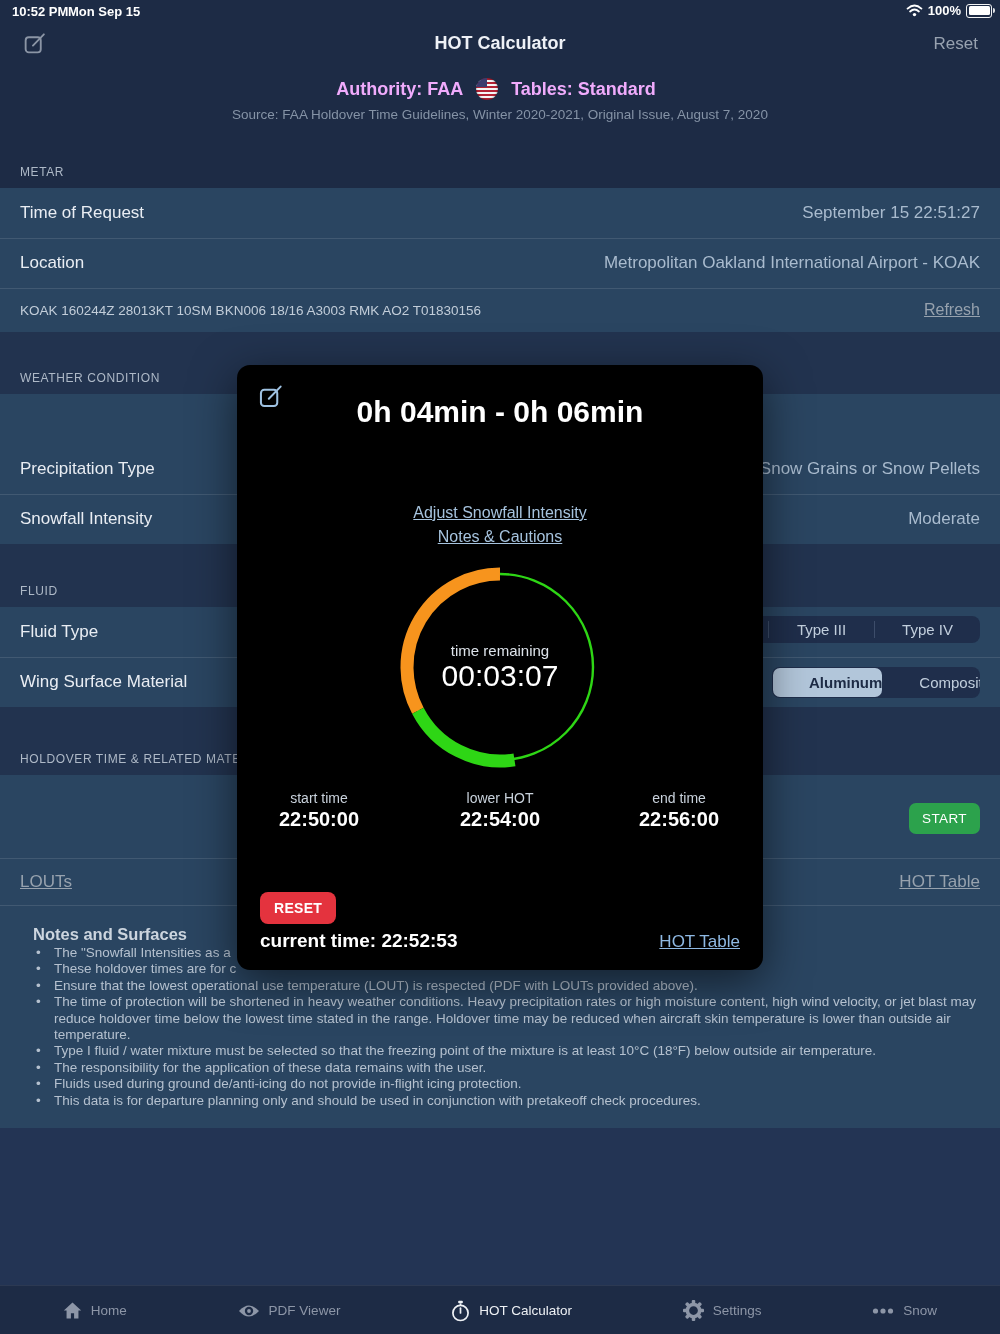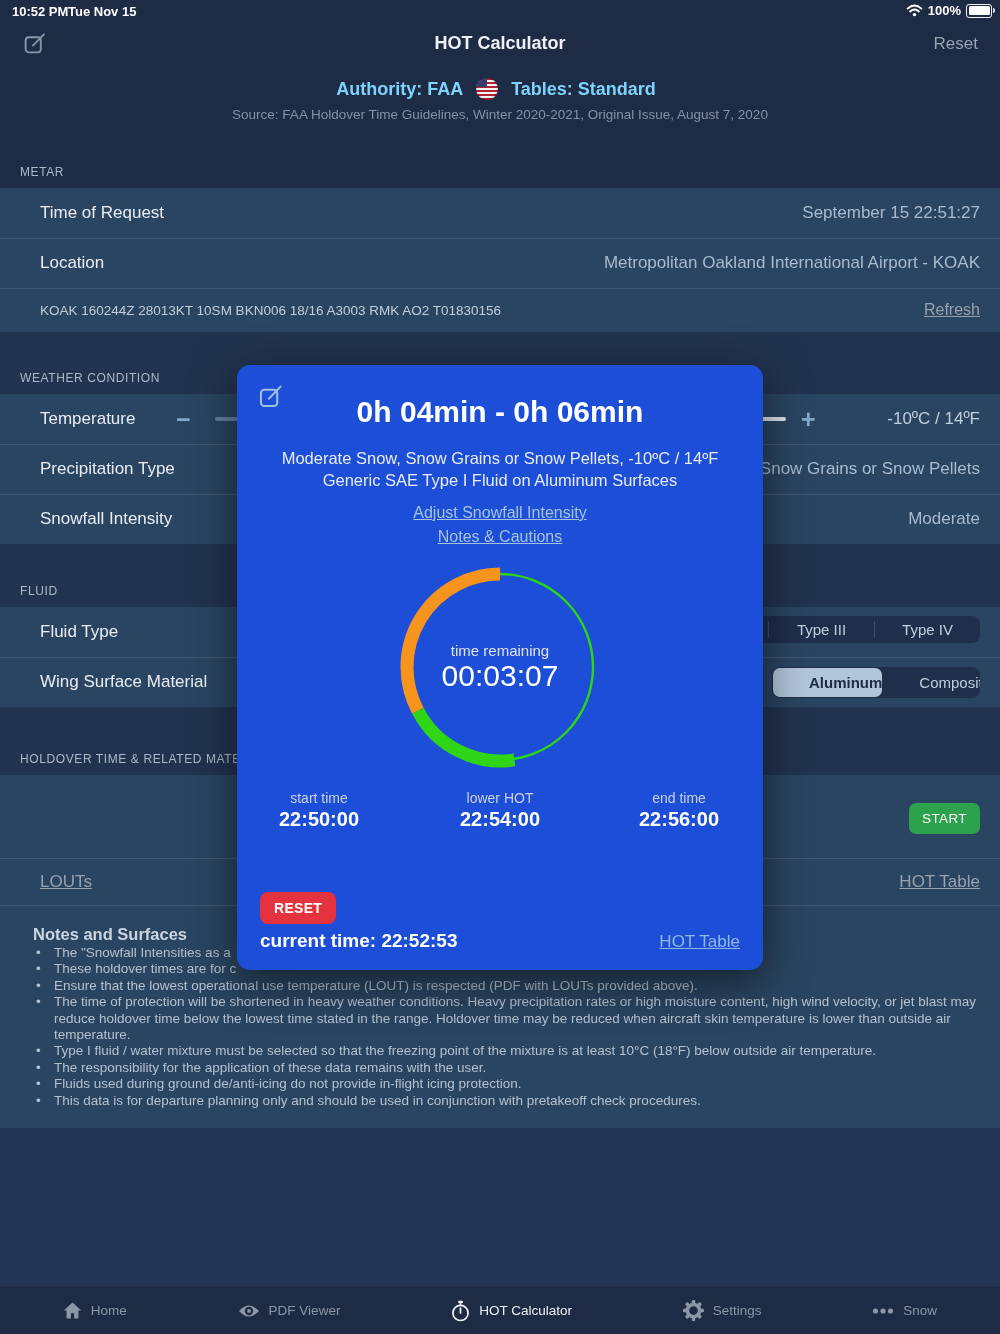--- a/index.html
+++ b/index.html
@@ -18,33 +18,33 @@
   .battery .tip{position:absolute;right:-4px;top:3px;width:2.5px;height:5px;background:rgba(255,255,255,.85);border-radius:0 2px 2px 0;}
 
   
   #navbar{top:22px;left:0;right:0;height:46px;}
   #nav-title{top:11px;left:0;right:0;text-align:center;font-size:18px;font-weight:bold;color:#eef1f6;}
   #nav-reset{top:12px;right:22px;font-size:17px;color:#98a2b0;cursor:pointer;}
   #nav-compose{top:9px;left:22px;color:#8b95a5;cursor:pointer;}
 
   
   #authority-row{top:78px;left:0;right:8px;display:flex;justify-content:center;align-items:center;gap:13px;
-                 font-size:18px;font-weight:bold;color:#7dd3fc;}
+                 font-size:18px;font-weight:bold;color:#f0abfc;}
   .flag{position:relative;width:22px;height:22px;border-radius:50%;overflow:hidden;
         background:repeating-linear-gradient(180deg,#b22234 0 2px,#f5f5f5 2px 4px);box-shadow:inset 0 0 2px rgba(0,0,0,.6);}
   .flag .canton{position:absolute;left:0;top:0;width:11px;height:9px;background:#3c3b6e;}
   #source-line{top:107px;left:0;right:0;text-align:center;font-size:13.5px;color:#8593a6;}
 
   
   .band{left:0;right:0;background:#22334f;}
   .rows{left:0;right:0;background:#2a4561;}
   .section-label{position:absolute;left:20px;bottom:9px;font-size:12px;letter-spacing:.6px;color:#aeb9c7;}
   .row{position:absolute;left:0;right:0;}
   .row.sep{border-bottom:1px solid rgba(255,255,255,.11);}
-  .row-label{position:absolute;left:20px;top:50%;transform:translateY(-50%);font-size:17px;color:#e9edf3;margin-left:20px;}
+  .row-label{position:absolute;left:20px;top:50%;transform:translateY(-50%);font-size:17px;color:#e9edf3;}
   .row-value{position:absolute;right:20px;top:50%;transform:translateY(-50%);font-size:17px;color:#a9bbce;}
   .link-gray{color:#97a2ae;text-decoration:underline;cursor:pointer;}
 
   
   #metar-band{top:145px;height:43px;background:#1d2b45;}
   #metar-rows{top:188px;height:144px;}
   #metar-row1{top:0;height:50px;}
   #metar-row2{top:50px;height:50px;}
   #metar-row3{top:100px;height:44px;}
   #metar-text{font-size:13.5px;color:#c2cdd9;}
@@ -95,21 +95,21 @@
 
   
   #filler{top:1128px;height:157px;background:#233454;left:0;right:0;}
   #tabbar{top:1285px;left:0;right:0;height:49px;background:#1d2b45;border-top:1px solid rgba(255,255,255,.07);
           display:flex;justify-content:space-evenly;align-items:center;gap:48px;}
   .tab-item{display:flex;align-items:center;gap:9px;color:#8d96a7;font-size:13.5px;cursor:pointer;}
   .tab-item.active{color:#eef1f5;}
   .tab-item svg{display:block;}
 
   
-  #modal{left:237px;top:365px;width:526px;height:605px;background:#1d4ed8;border-radius:13px;
+  #modal{left:237px;top:365px;width:526px;height:605px;background:#000000;border-radius:13px;
          box-shadow:0 12px 45px rgba(0,0,0,.55);z-index:50;}
   #modal-compose{position:absolute;left:20px;top:18px;color:#9fc2e2;cursor:pointer;}
   #modal-title{position:absolute;top:30px;left:0;right:0;text-align:center;font-size:30px;font-weight:bold;color:#fff;}
   #modal-desc{position:absolute;top:82px;left:10px;right:10px;text-align:center;font-size:16.5px;line-height:22px;color:#e7ecf2;}
   .modal-link{position:absolute;left:0;right:0;text-align:center;font-size:16px;color:#a6c3de;}
   .modal-link span{text-decoration:underline;cursor:pointer;}
   #link-adjust{top:139px;}
   #link-notes{top:163px;}
   #ring-svg{position:absolute;left:0;top:0;}
   #timer-label{position:absolute;top:277px;left:0;right:0;text-align:center;font-size:15px;color:#dde3ea;}
@@ -125,21 +125,21 @@
   #current-time{position:absolute;left:23px;top:565px;font-size:19px;font-weight:bold;color:#fff;}
   #modal-hot-table{position:absolute;right:23px;top:567px;font-size:17px;color:#8fb9e3;text-decoration:underline;cursor:pointer;}
 </style>
 </head>
 <body>
 
 <div id="app">
 
   <div id="statusbar" class="abs">
     <span id="status-time" class="abs">10:52 PM</span>
-    <span id="status-date" class="abs">Tue Nov 15</span>
+    <span id="status-date" class="abs">Mon Sep 15</span>
     <div id="status-right" class="abs">
       <svg width="17" height="13" viewBox="0 0 17 13">
         <path d="M1.6 4.6 Q8.5 -1.4 15.4 4.6" fill="none" stroke="#fff" stroke-width="1.9" stroke-linecap="round"></path>
         <path d="M4.1 7.4 Q8.5 3.7 12.9 7.4" fill="none" stroke="#fff" stroke-width="1.9" stroke-linecap="round"></path>
         <circle cx="8.5" cy="10.6" r="1.7" fill="#fff"></circle>
       </svg>
       <span style="font-size:13px;">100%</span>
       <span class="battery">
           <span class="fill"></span>
           <span class="tip"></span>
@@ -182,28 +182,20 @@
     <div id="metar-row3" class="row">
       <span class="row-label" id="metar-text">KOAK 160244Z 28013KT 10SM BKN006 18/16 A3003 RMK AO2 T01830156</span>
       <span class="row-value link-gray" id="refresh-link">Refresh</span>
     </div>
   </div>
 
   <div id="weather-band" class="abs band">
     <span class="section-label">WEATHER CONDITION</span>
   </div>
   <div id="weather-rows" class="abs rows">
-    <div id="temp-row" class="row sep">
-      <span class="row-label">Temperature</span>
-      <span id="temp-minus" class="stepper-glyph">−</span>
-      <span id="track-left" class="track"></span>
-      <span id="track-right" class="track"></span>
-      <span id="temp-plus" class="stepper-glyph">+</span>
-      <span class="row-value" id="temp-value">-10ºC / 14ºF</span>
-    </div>
     <div id="precip-row" class="row sep">
       <span class="row-label">Precipitation Type</span>
       <span class="row-value">Snow Grains or Snow Pellets</span>
     </div>
     <div id="snow-row" class="row">
       <span class="row-label">Snowfall Intensity</span>
       <span class="row-value">Moderate</span>
     </div>
   </div>
 
@@ -309,24 +301,20 @@
   </div>
 
   <div id="modal" class="abs">
     <span id="modal-compose">
       <svg width="27" height="27" viewBox="0 0 24 24" fill="none" stroke="currentColor" stroke-width="1.8">
         <rect x="3.5" y="6" width="14.5" height="14.5" rx="3"></rect>
         <path d="M10.5 14 L21 3.2" stroke-linecap="round"></path>
       </svg>
     </span>
     <div id="modal-title">0h 04min - 0h 06min</div>
-    <div id="modal-desc">
-      <div>Moderate Snow, Snow Grains or Snow Pellets, -10ºC / 14ºF</div>
-      <div>Generic SAE Type I Fluid on Aluminum Surfaces</div>
-    </div>
     <div id="link-adjust" class="modal-link">
       <span>Adjust Snowfall Intensity</span>
     </div>
     <div id="link-notes" class="modal-link">
       <span>Notes &amp; Cautions</span>
     </div>
 
     <svg id="ring-svg" width="526" height="605" viewBox="0 0 526 605">
       <circle cx="263" cy="302" r="93" fill="none" stroke="#2ED615" stroke-width="2.4"></circle>
       <path d="M 263 209 A 93 93 0 0 0 180.9 345.7" fill="none" stroke="#F7941D" stroke-width="13"></path>

